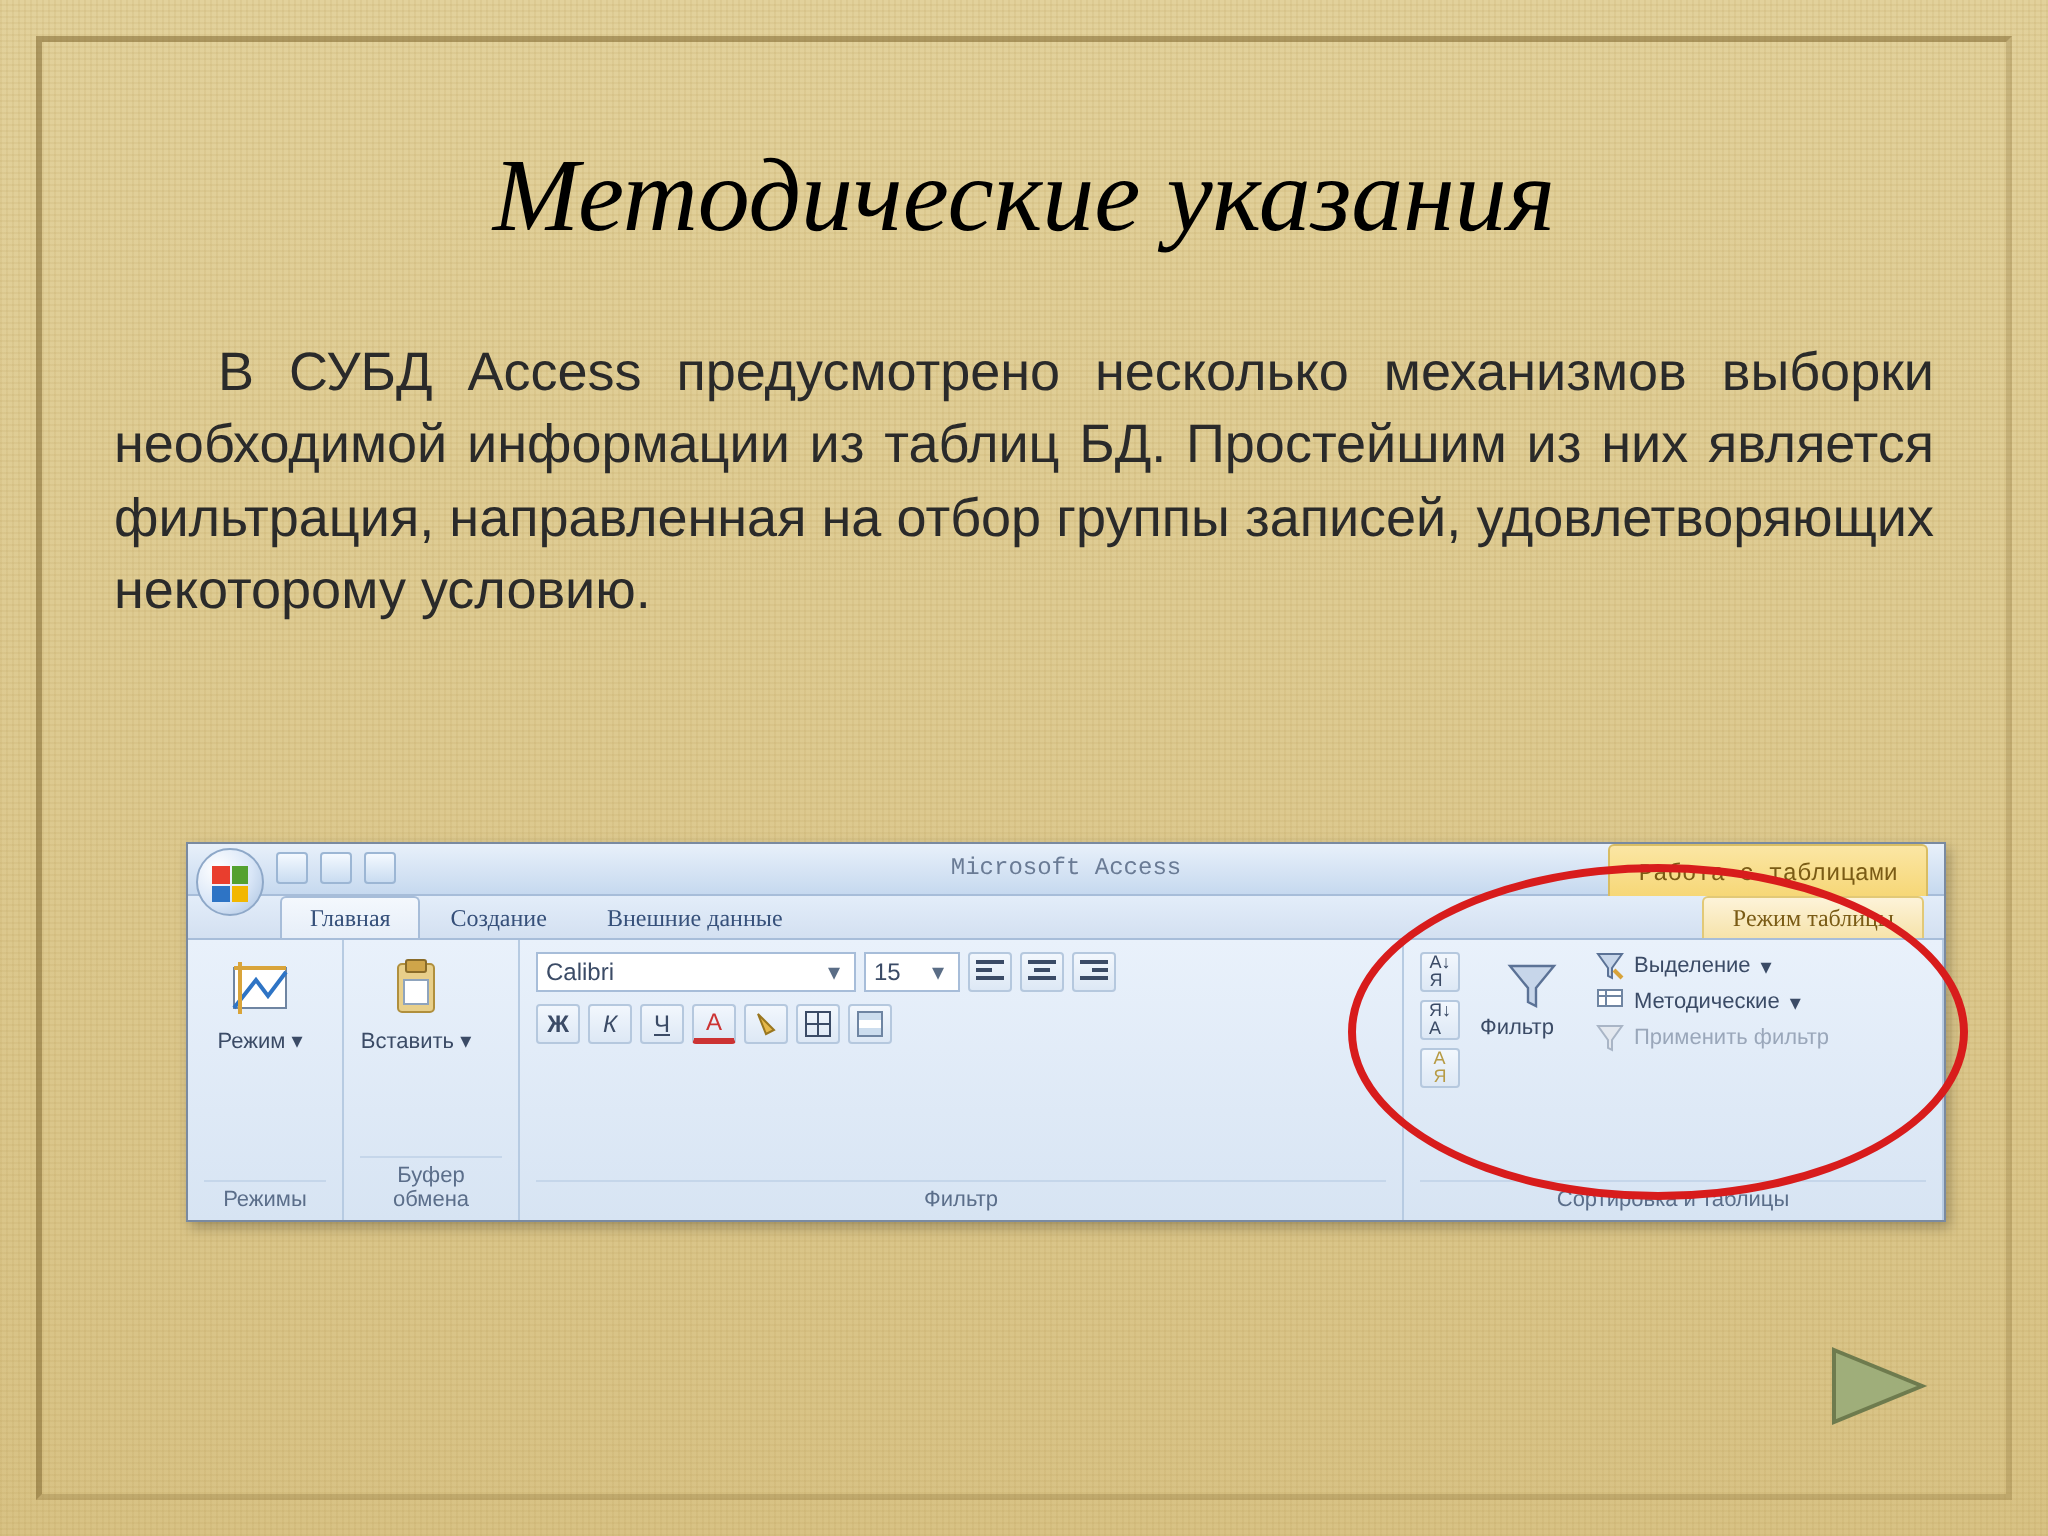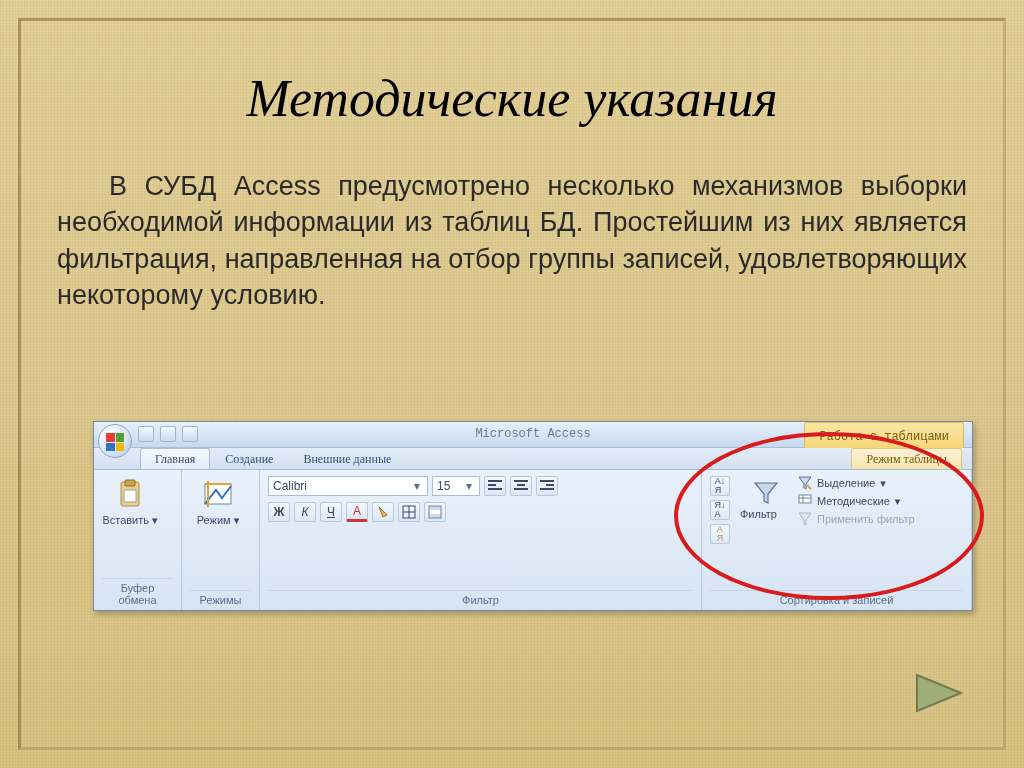--- a/index.html
+++ b/index.html
@@ -161,48 +161,48 @@
 
     <div class="tabs">
       <div class="tab active">Главная</div>
       <div class="tab">Создание</div>
       <div class="tab">Внешние данные</div>
       <div class="tab context">Режим таблицы</div>
     </div>
 
     <div class="groups">
 
+      <div class="group g-view">
+        <div class="big-btn">
+          <div class="ic">
+            <svg viewBox="0 0 32 32">
+                <rect x="3" y="6" width="26" height="20" fill="#fff" stroke="#6f85a2"></rect>
+                <path d="M3 26 L14 12 L20 20 L29 8" fill="none" stroke="#2e74c5" stroke-width="2"></path>
+                <path d="M6 3 L6 29 M3 6 L29 6" stroke="#d9a43a" stroke-width="2"></path>
+              </svg>
+          </div>
+          <span>Режим</span> <span>▾</span>
+        </div>
+        <div class="group-label">Режимы</div>
+      </div>
+
       <div class="group g-clip">
         <div class="big-btn">
           <div class="ic">
             <svg viewBox="0 0 32 32">
                 <rect x="7" y="4" width="18" height="24" rx="2" fill="#e8cf8a" stroke="#b08f3d"></rect>
                 <rect x="11" y="2" width="10" height="6" rx="1" fill="#cfa54a" stroke="#8a6c29"></rect>
                 <rect x="10" y="12" width="12" height="12" fill="#fff" stroke="#8fa4bd"></rect>
               </svg>
           </div>
           <span>Вставить</span> <span>▾</span>
         </div>
         <div class="group-label">Буфер обмена</div>
       </div>
 
-      <div class="group g-view">
-        <div class="big-btn">
-          <div class="ic">
-            <svg viewBox="0 0 32 32">
-                <rect x="3" y="6" width="26" height="20" fill="#fff" stroke="#6f85a2"></rect>
-                <path d="M3 26 L14 12 L20 20 L29 8" fill="none" stroke="#2e74c5" stroke-width="2"></path>
-                <path d="M6 3 L6 29 M3 6 L29 6" stroke="#d9a43a" stroke-width="2"></path>
-              </svg>
-          </div>
-          <span>Режим</span> <span>▾</span>
-        </div>
-        <div class="group-label">Режимы</div>
-      </div>
-
       <div class="group g-font">
         <div style="display:flex;flex-direction:column;gap:6px;">
           <div class="row">
             <div class="combo" style="width:160px">
               <span>Calibri</span>
                 <span class="dd">▾</span>
             </div>
             <div class="combo" style="width:48px">
               <span>15</span>
                 <span class="dd">▾</span>
@@ -291,21 +291,21 @@
                 <span>▾</span>
             </div>
             <div class="fopt disabled">
               <svg class="mini" viewBox="0 0 14 14">
                   <path d="M1 1h12L8 8v5l-2-1V8Z" fill="#e3e8ef" stroke="#a9b5c6"></path>
                 </svg>
               <span>Применить фильтр</span>
             </div>
           </div>
         </div>
-        <div class="group-label">Сортировка и записей</div>
+        <div class="group-label">Сортировка и таблицы</div>
       </div>
 
     </div>
 
     <div class="callout"></div>
   </div>
 
   <div class="nav-next">
     <svg viewBox="0 0 56 48" width="56" height="48">
       <polygon points="6,6 50,24 6,42"></polygon>

